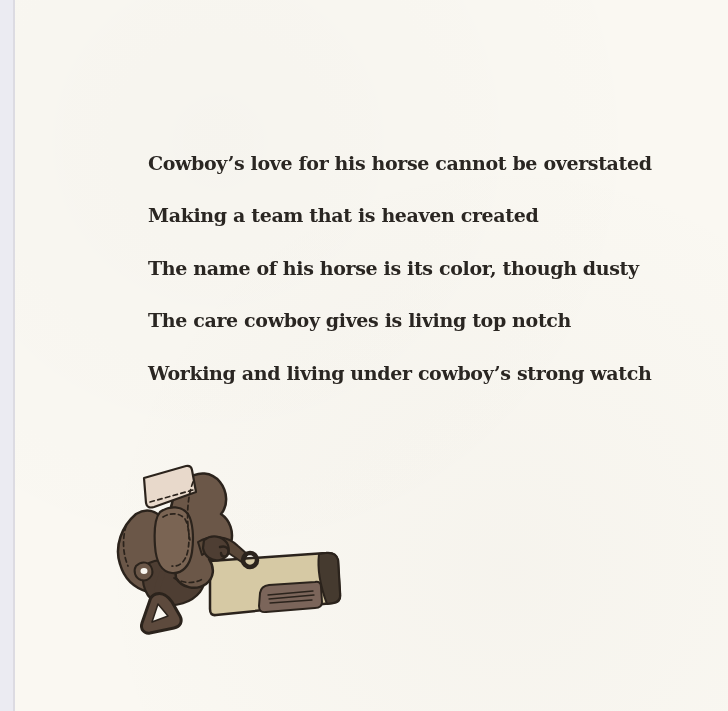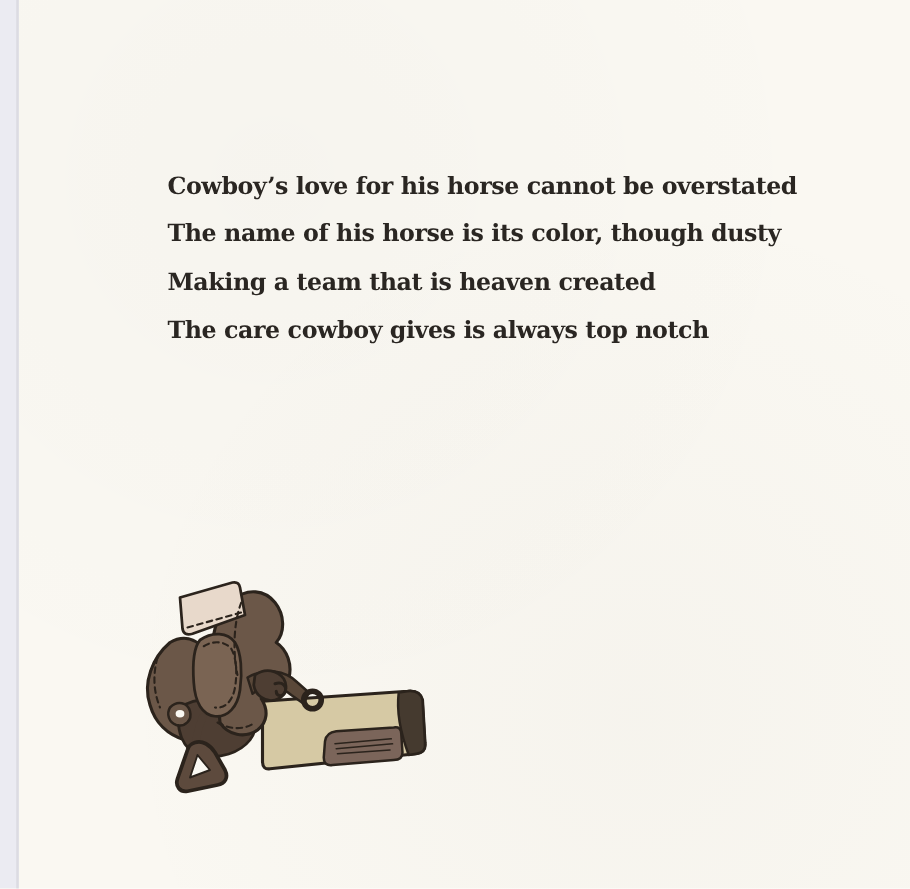--- a/index.html
+++ b/index.html
@@ -13,21 +13,21 @@
   }
   .spine{
     position:absolute;left:0;top:0;bottom:0;width:13px;
     background:var(--spine);border-right:2px solid var(--spine-edge);
   }
   .poem{
     position:absolute;left:134px;top:130px;width:560px;
     font-weight:700;font-size:19px;line-height:38.4px;
     letter-spacing:-0.35px;color:var(--ink);white-space:nowrap;
   }
-  .poem p{margin:0;padding:0;}
+  .poem p{margin:14px;padding:0;}
   .illus{position:absolute;left:100px;top:450px;width:280px;height:200px;}
 
   
   .box-face{fill:var(--box-tan);stroke:var(--outline);stroke-width:2.5;stroke-linejoin:round;}
   .box-end{fill:var(--box-end);stroke:var(--outline);stroke-width:2;stroke-linejoin:round;}
   .box-plate{fill:var(--plate-brown);stroke:var(--outline);stroke-width:2;stroke-linejoin:round;}
   .plate-lines path{stroke:var(--outline);stroke-width:1.3;fill:none;stroke-linecap:round;}
   .s-mid{fill:var(--saddle-mid);stroke:var(--outline);stroke-width:2.5;stroke-linejoin:round;}
   .s-mid2{fill:var(--saddle-mid);stroke:var(--outline);stroke-width:2;stroke-linejoin:round;}
   .s-dark{fill:var(--saddle-dark);stroke:var(--outline);stroke-width:2.2;stroke-linejoin:round;}
@@ -44,23 +44,24 @@
 </style>
 </head>
 <body>
 
 <div class="screen">
 
   <div class="spine"></div>
 
   <div class="poem">
     <p>Cowboy’s love for his horse cannot be overstated</p>
+    <p>Making a team that is heaven created</p>
     <p>The name of his horse is its color, though dusty</p>
-    <p>Making a team that is heaven created</p>
-    <p>The care cowboy gives is always top notch</p>
+    <p>The care cowboy gives is living top notch</p>
+    <p>Working and living under cowboy’s strong watch</p>
   </div>
 
   <svg class="illus" viewBox="0 0 280 200" xmlns="http://www.w3.org/2000/svg">
 
     <g>
       <path class="box-face" d="M110,111 L226,103 Q236,102 238,110 L240,144 Q241,152 233,153 L116,165 Q110,166 110,159 Z"></path>
       <path class="box-end" d="M219,104 L226,103 Q236,102 238,110 L240,144 Q241,152 233,153 L227,154 C221,138 217,120 219,104 Z"></path>
       <path class="box-plate" d="M160,143 Q161,136 169,135 L215,132 Q221,131 221,137 L222,152 Q222,158 215,158 L166,162 Q159,163 159,156 Z"></path>
       <g class="plate-lines">
         <path d="M168,145 L213,141"></path>

